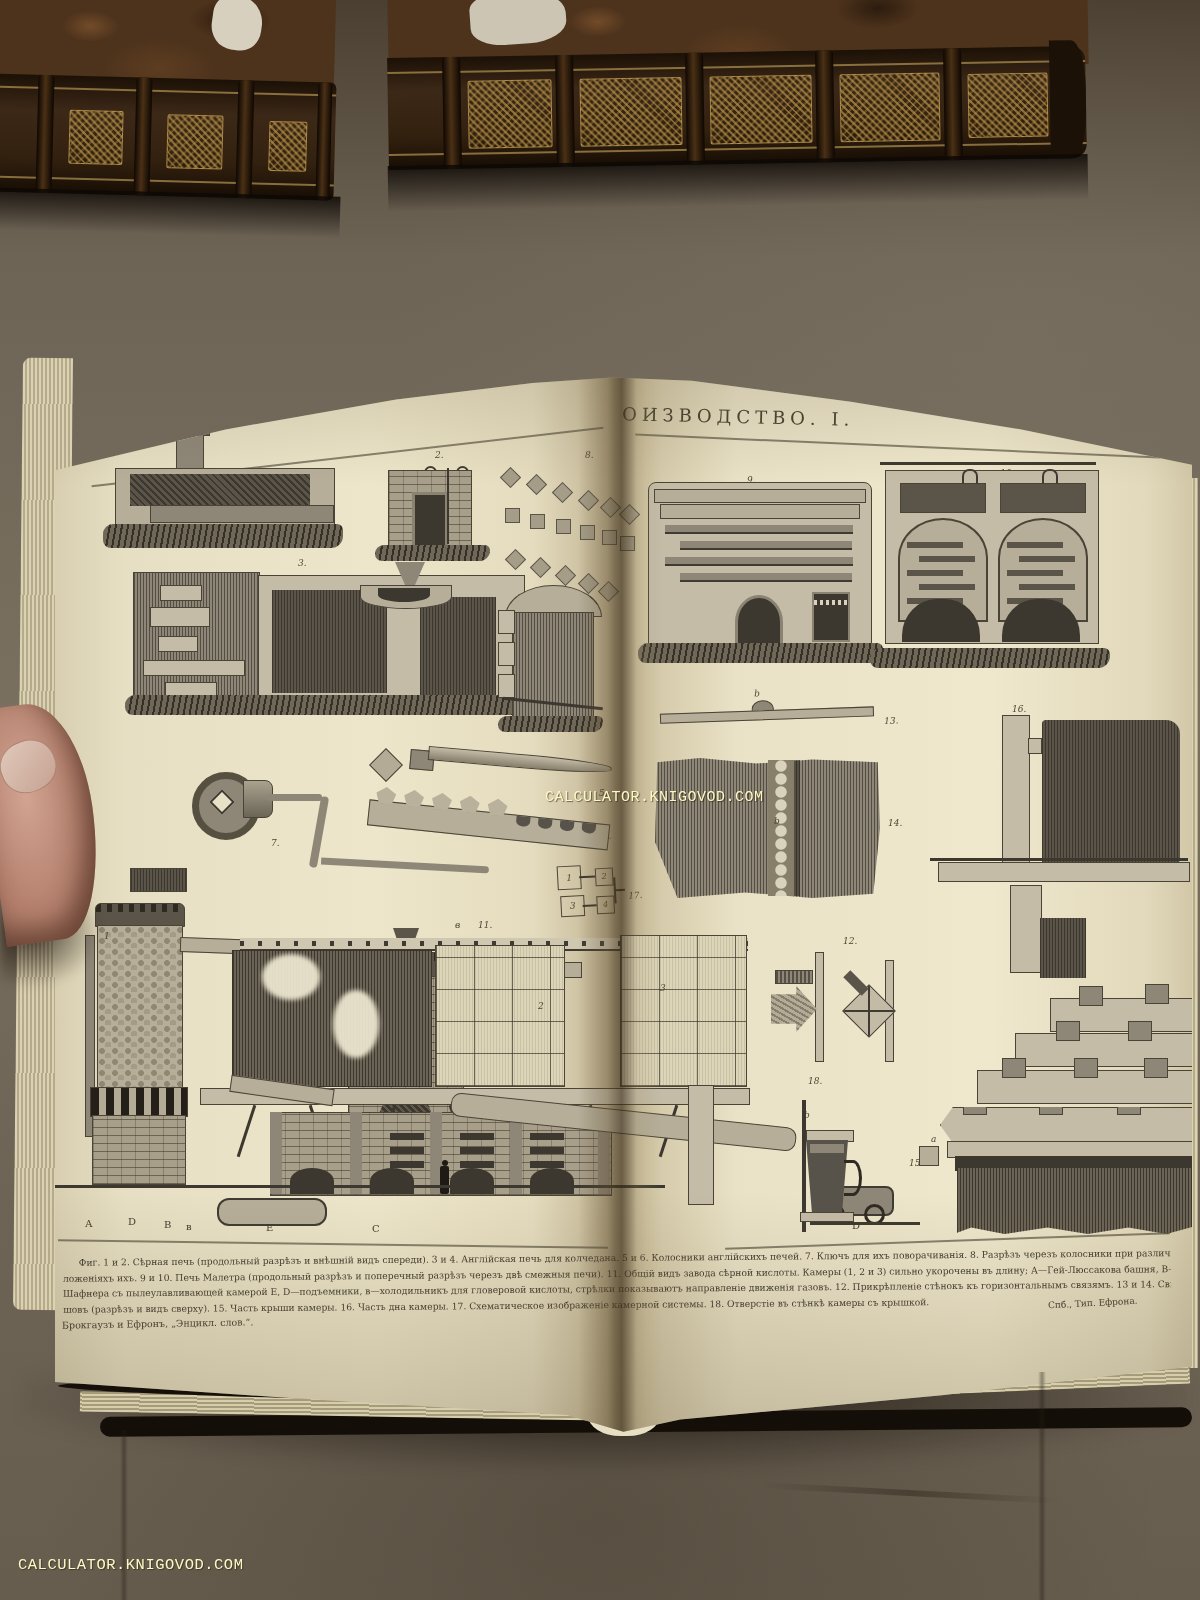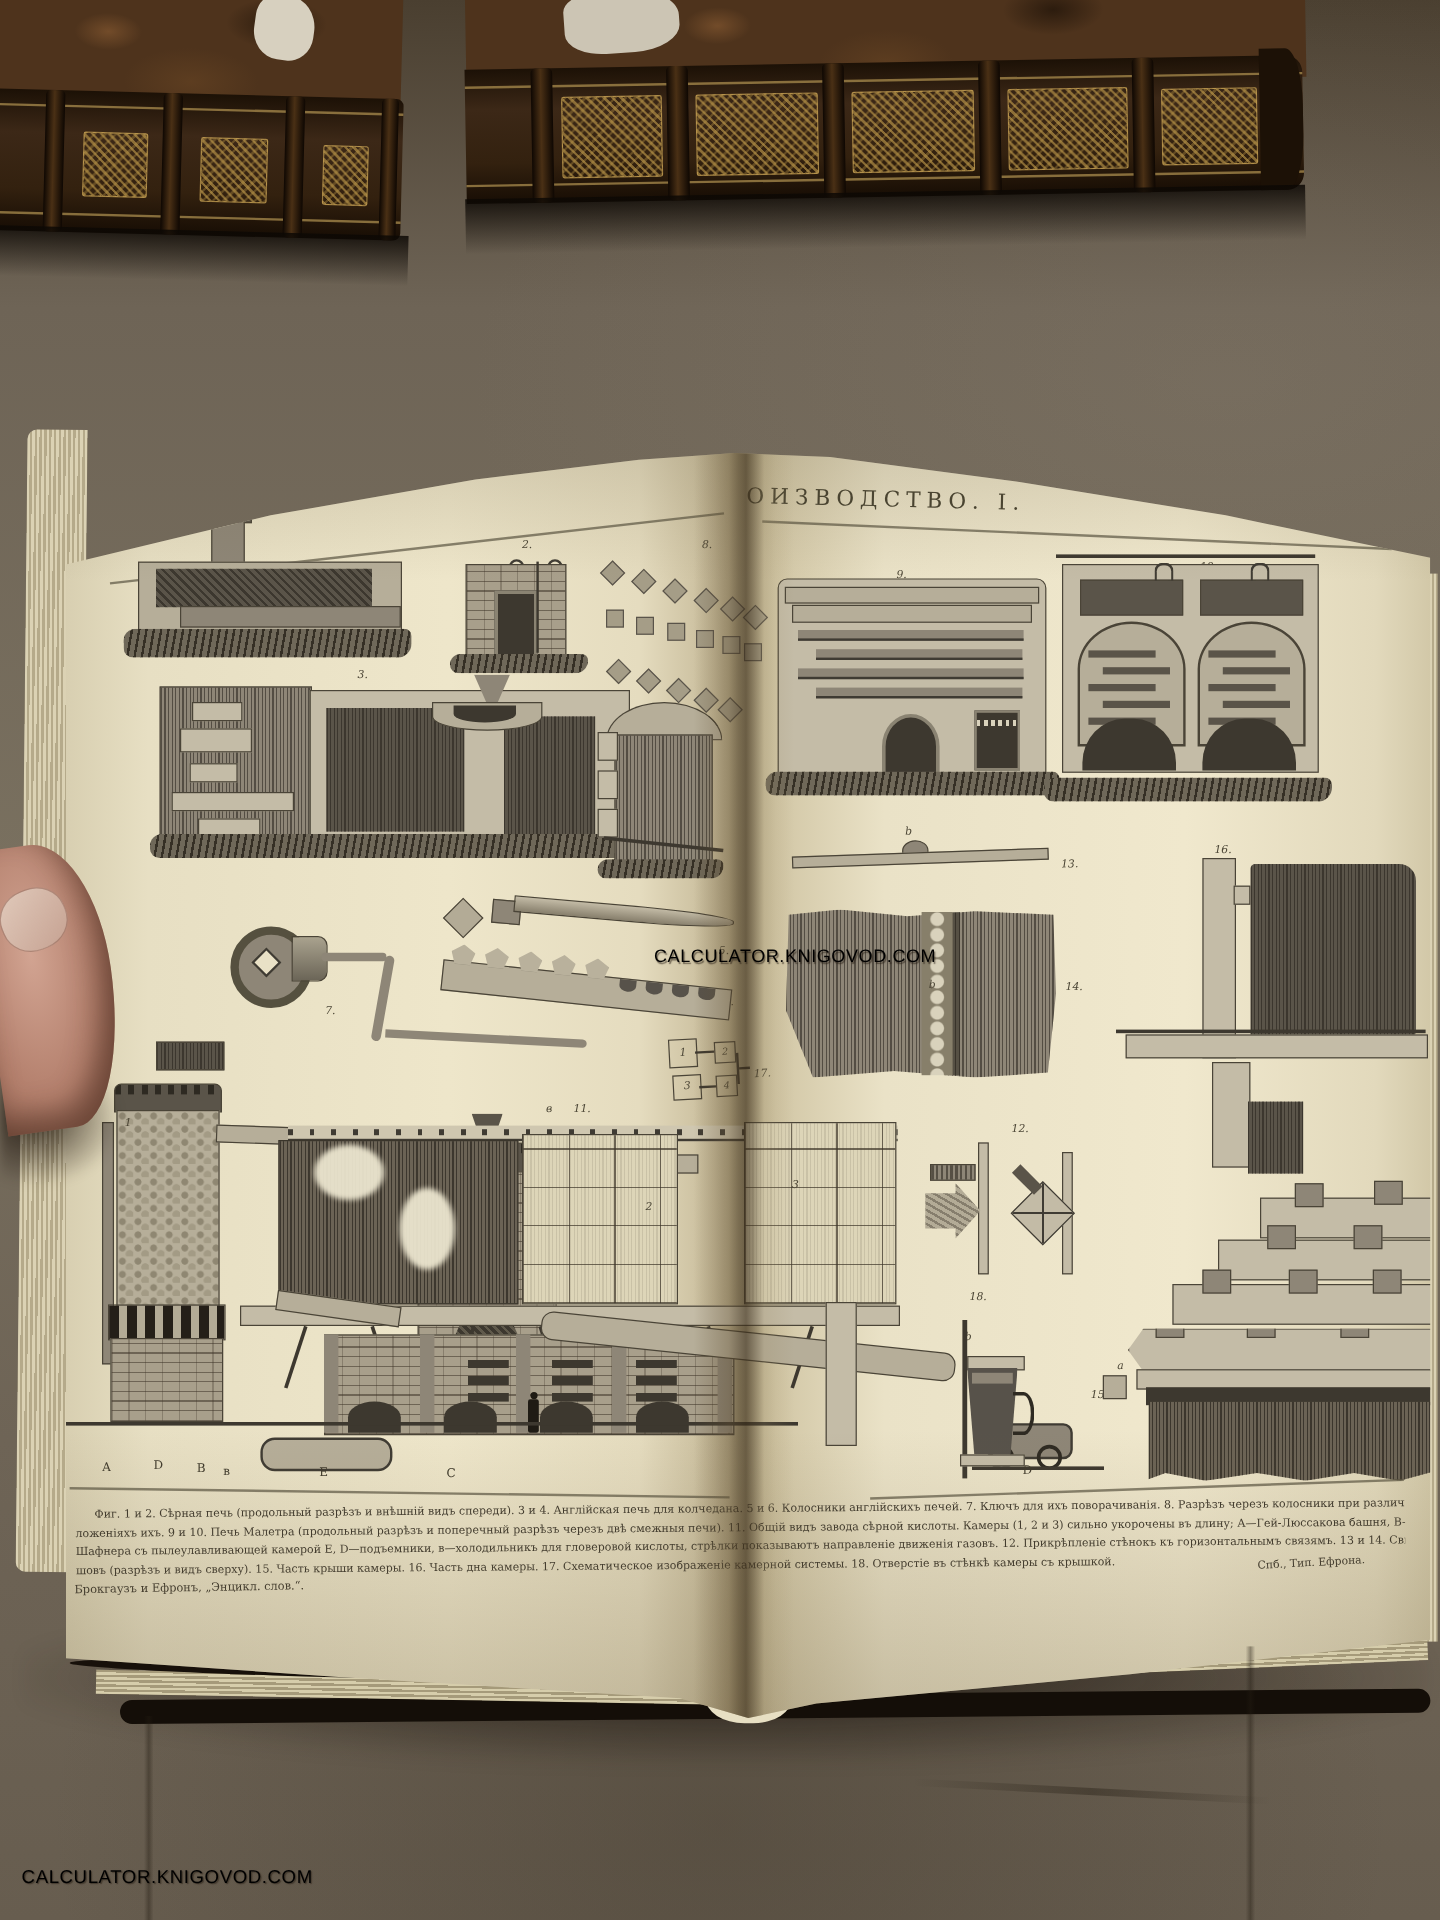--- a/index.html
+++ b/index.html
@@ -51,21 +51,21 @@
   #title-left,#title-right{position:absolute;font-family:"DejaVu Serif",serif;font-size:18px;
      color:#45402e;white-space:nowrap;}
   #title-left{letter-spacing:7px;transform:rotate(-7.5deg);}
   #title-right{letter-spacing:5px;transform:rotate(1.4deg);}
   .rule{position:absolute;height:2px;background:rgba(90,84,66,.7);}
   #caption{left:8px;top:920px;width:1108px;height:64px;transform:rotate(-.5deg);
      font-family:"DejaVu Serif",serif;font-size:9.2px;line-height:15.5px;color:#3e382c;overflow:hidden;}
   #caption div{white-space:nowrap;}
   #caption div:first-child{text-indent:16px;}
   .pub{position:absolute;font:9.5px "DejaVu Serif",serif;color:#3e382c;white-space:nowrap;}
-  .wm{position:absolute;font-family:Liberation Sans, sans-serif;color:#000000;
+  .wm{position:absolute;font-family:Liberation Mono, monospace;color:#fef9c3;
       text-shadow:1px 1px 1px rgba(40,30,20,.6);letter-spacing:.5px;white-space:nowrap;z-index:40;}
   .smoke{position:absolute;background:#efe9d2;border-radius:50%;filter:blur(2px);opacity:.92;}
   #thumb{left:-10px;top:703px;width:104px;height:238px;z-index:30;transform:rotate(-8deg);
      background:radial-gradient(ellipse at 38% 38%,#d2a492,#b37f6c 58%,#8d5e4d 92%);
      border-radius:0 56% 48% 12%/10% 50% 58% 0;box-shadow:inset -10px -14px 24px rgba(70,40,28,.55);}
   #thumb-nail{left:18px;top:36px;width:54px;height:50px;background:linear-gradient(145deg,#e0c9ba,#c6a292);
      border-radius:46%;transform:rotate(-14deg);border:1px solid rgba(150,105,90,.6);}
   #thumb-shadow{left:0;top:893px;width:100px;height:95px;z-index:29;
      background:radial-gradient(ellipse at 30% 40%,rgba(25,15,8,.8),transparent 72%);filter:blur(4px);}
   .fig div{position:absolute;}

